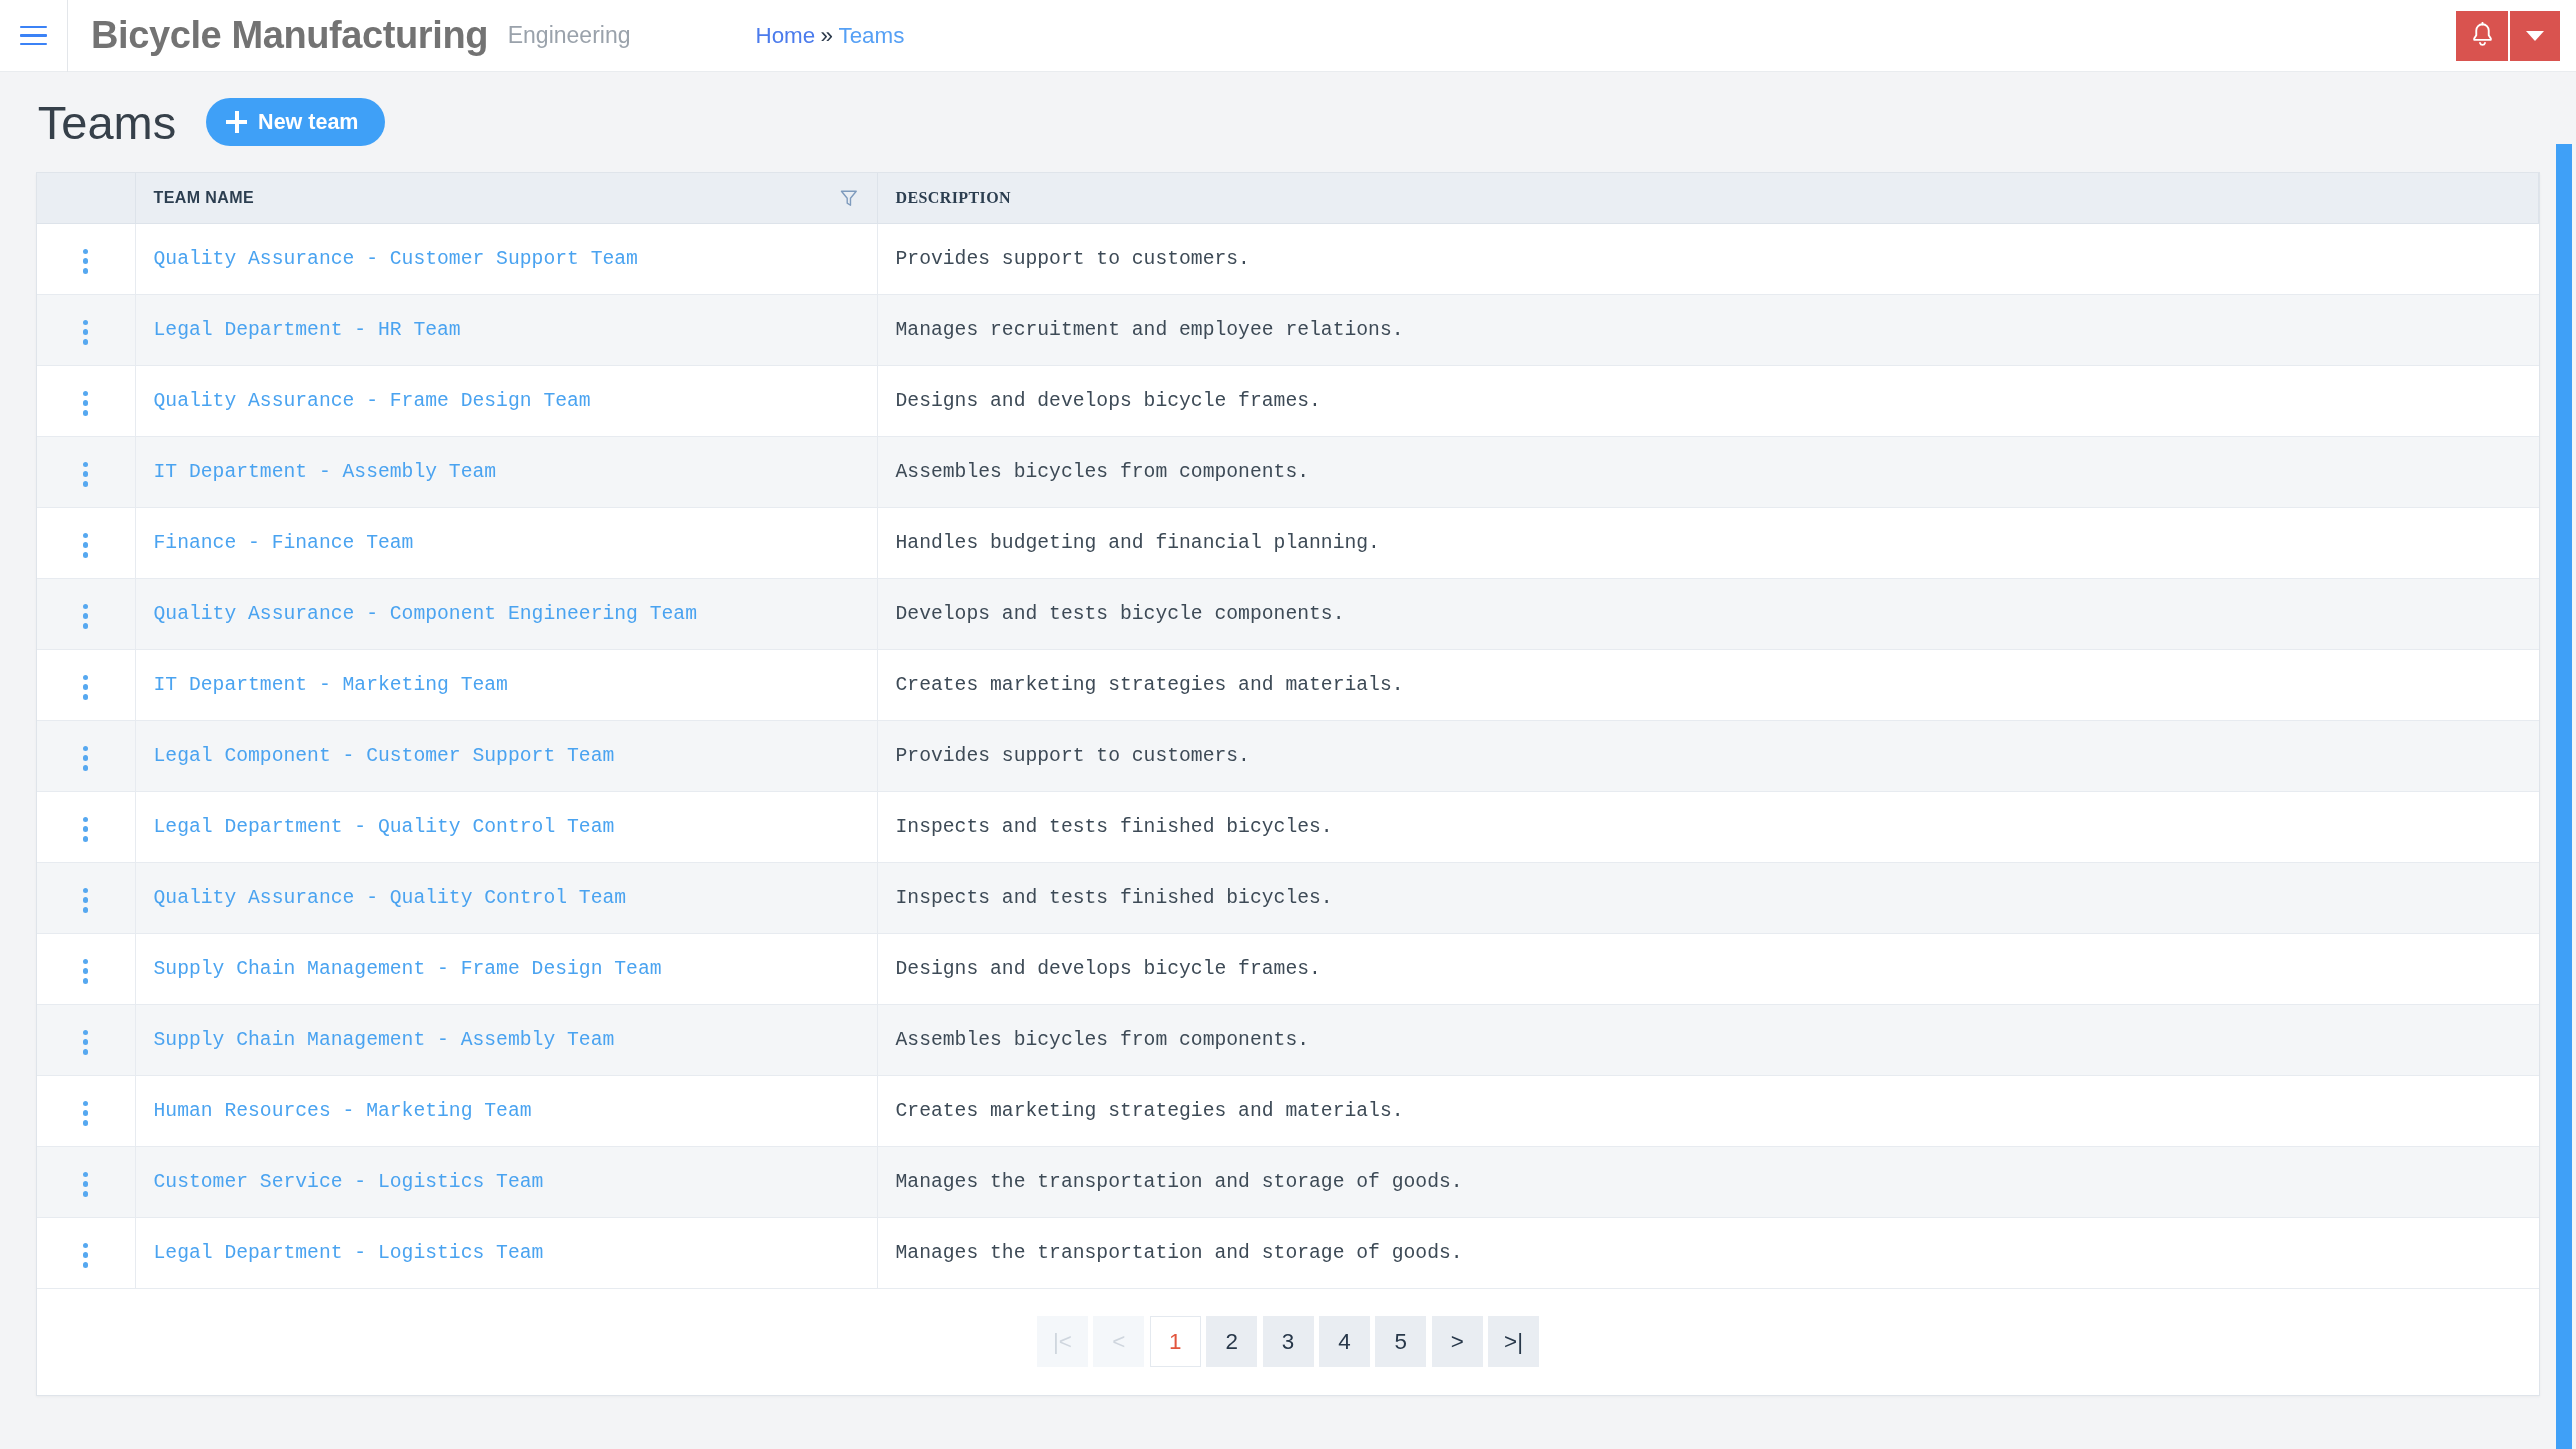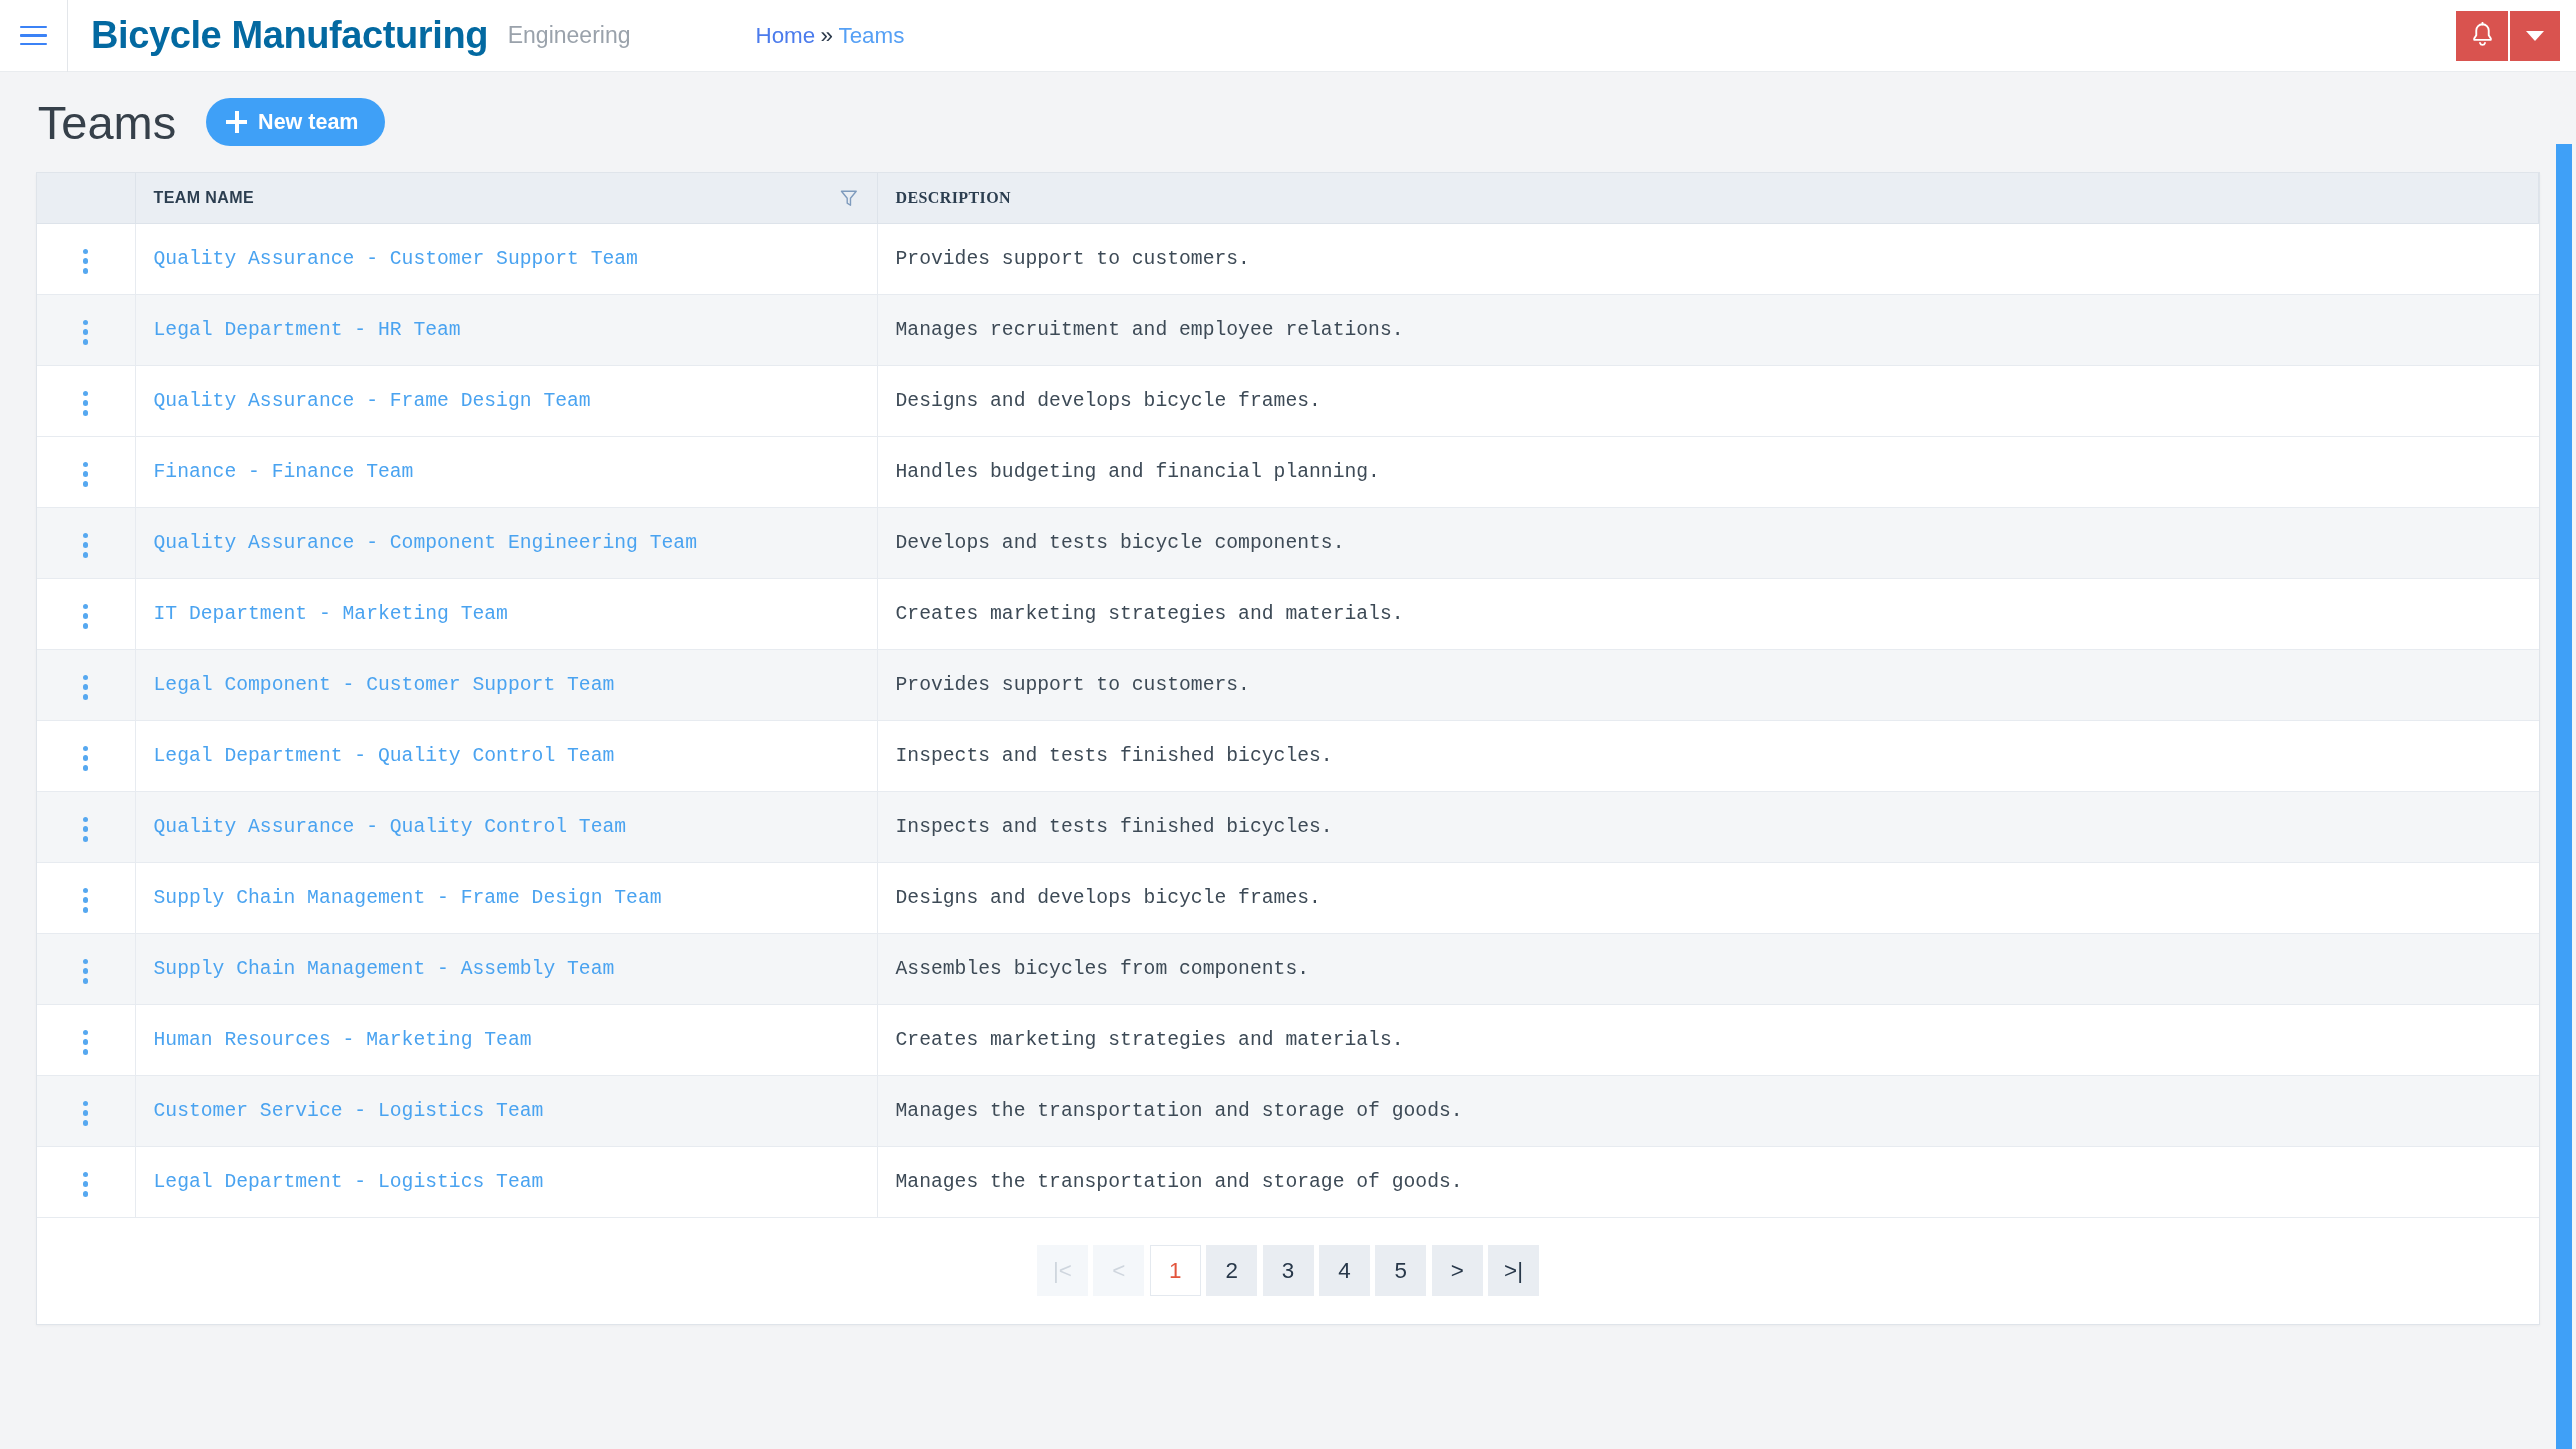--- a/index.html
+++ b/index.html
@@ -30,21 +30,21 @@
     border-right: 0.9px solid #e3e6ea;
     cursor: pointer;
   }
   .hamburger { width: 27px; height: 19.7px; display: flex; flex-direction: column; justify-content: space-between; }
   .hamburger span { display: block; height: 2.7px; background: #3b82f6; border-radius: 0.9px; }
 
   .brand {
     margin-left: 23px;
     font-size: 38px;
     font-weight: bold;
-    color: #0369a1;
+    color: #737373;
     letter-spacing: -0.4px;
     white-space: nowrap;
     text-align: right;
   }
   .brand-sub {
     margin-left: 19.7px;
     font-size: 23px;
     color: #9aa2ab;
     white-space: nowrap;
   }
@@ -326,20 +326,29 @@
           </tr>
           <tr class="odd">
             <td class="cell-menu"><span class="kebab">
                 <i></i>
                 <i></i>
                 <i></i>
               </span></td>
             <td><a class="team-link">Quality Assurance - Frame Design Team</a></td>
             <td class="cell-desc">Designs and develops bicycle frames.</td>
           </tr>
+          <tr class="even">
+            <td class="cell-menu"><span class="kebab">
+                <i></i>
+                <i></i>
+                <i></i>
+              </span></td>
+            <td><a class="team-link">IT Department - Assembly Team</a></td>
+            <td class="cell-desc">Assembles bicycles from components.</td>
+          </tr>
           <tr class="odd">
             <td class="cell-menu"><span class="kebab">
                 <i></i>
                 <i></i>
                 <i></i>
               </span></td>
             <td><a class="team-link">Finance - Finance Team</a></td>
             <td class="cell-desc">Handles budgeting and financial planning.</td>
           </tr>
           <tr class="even">

